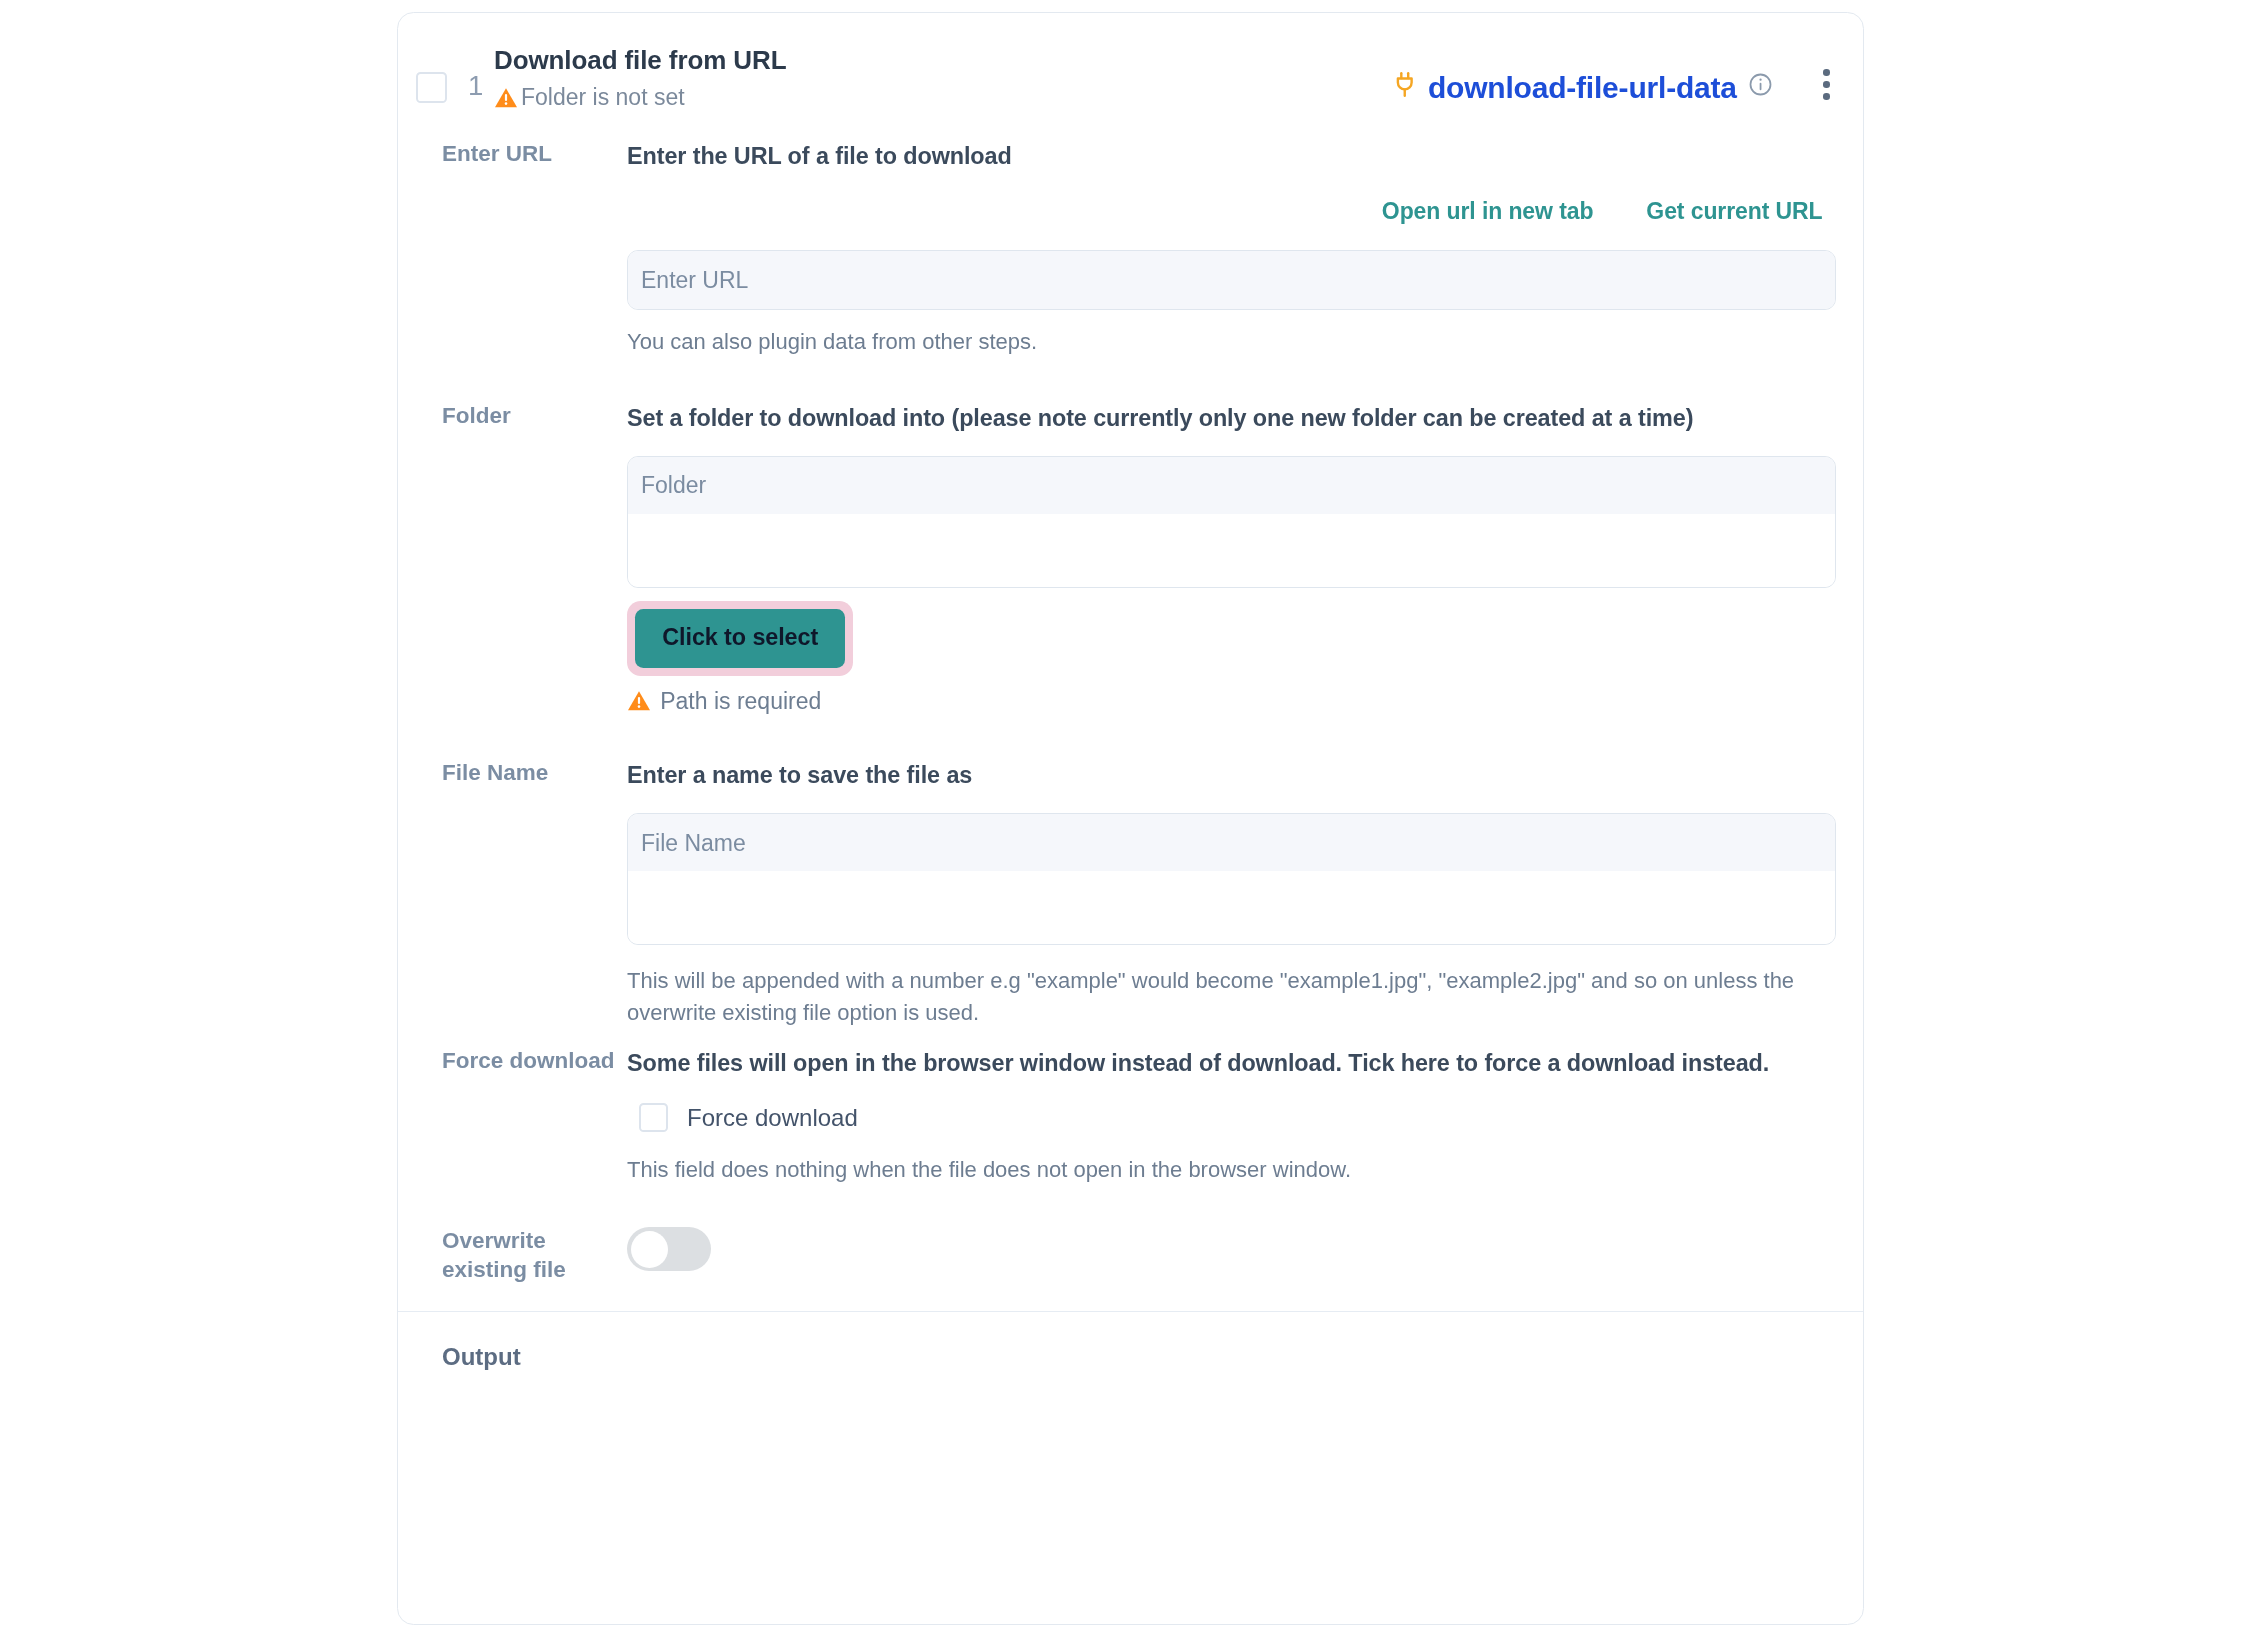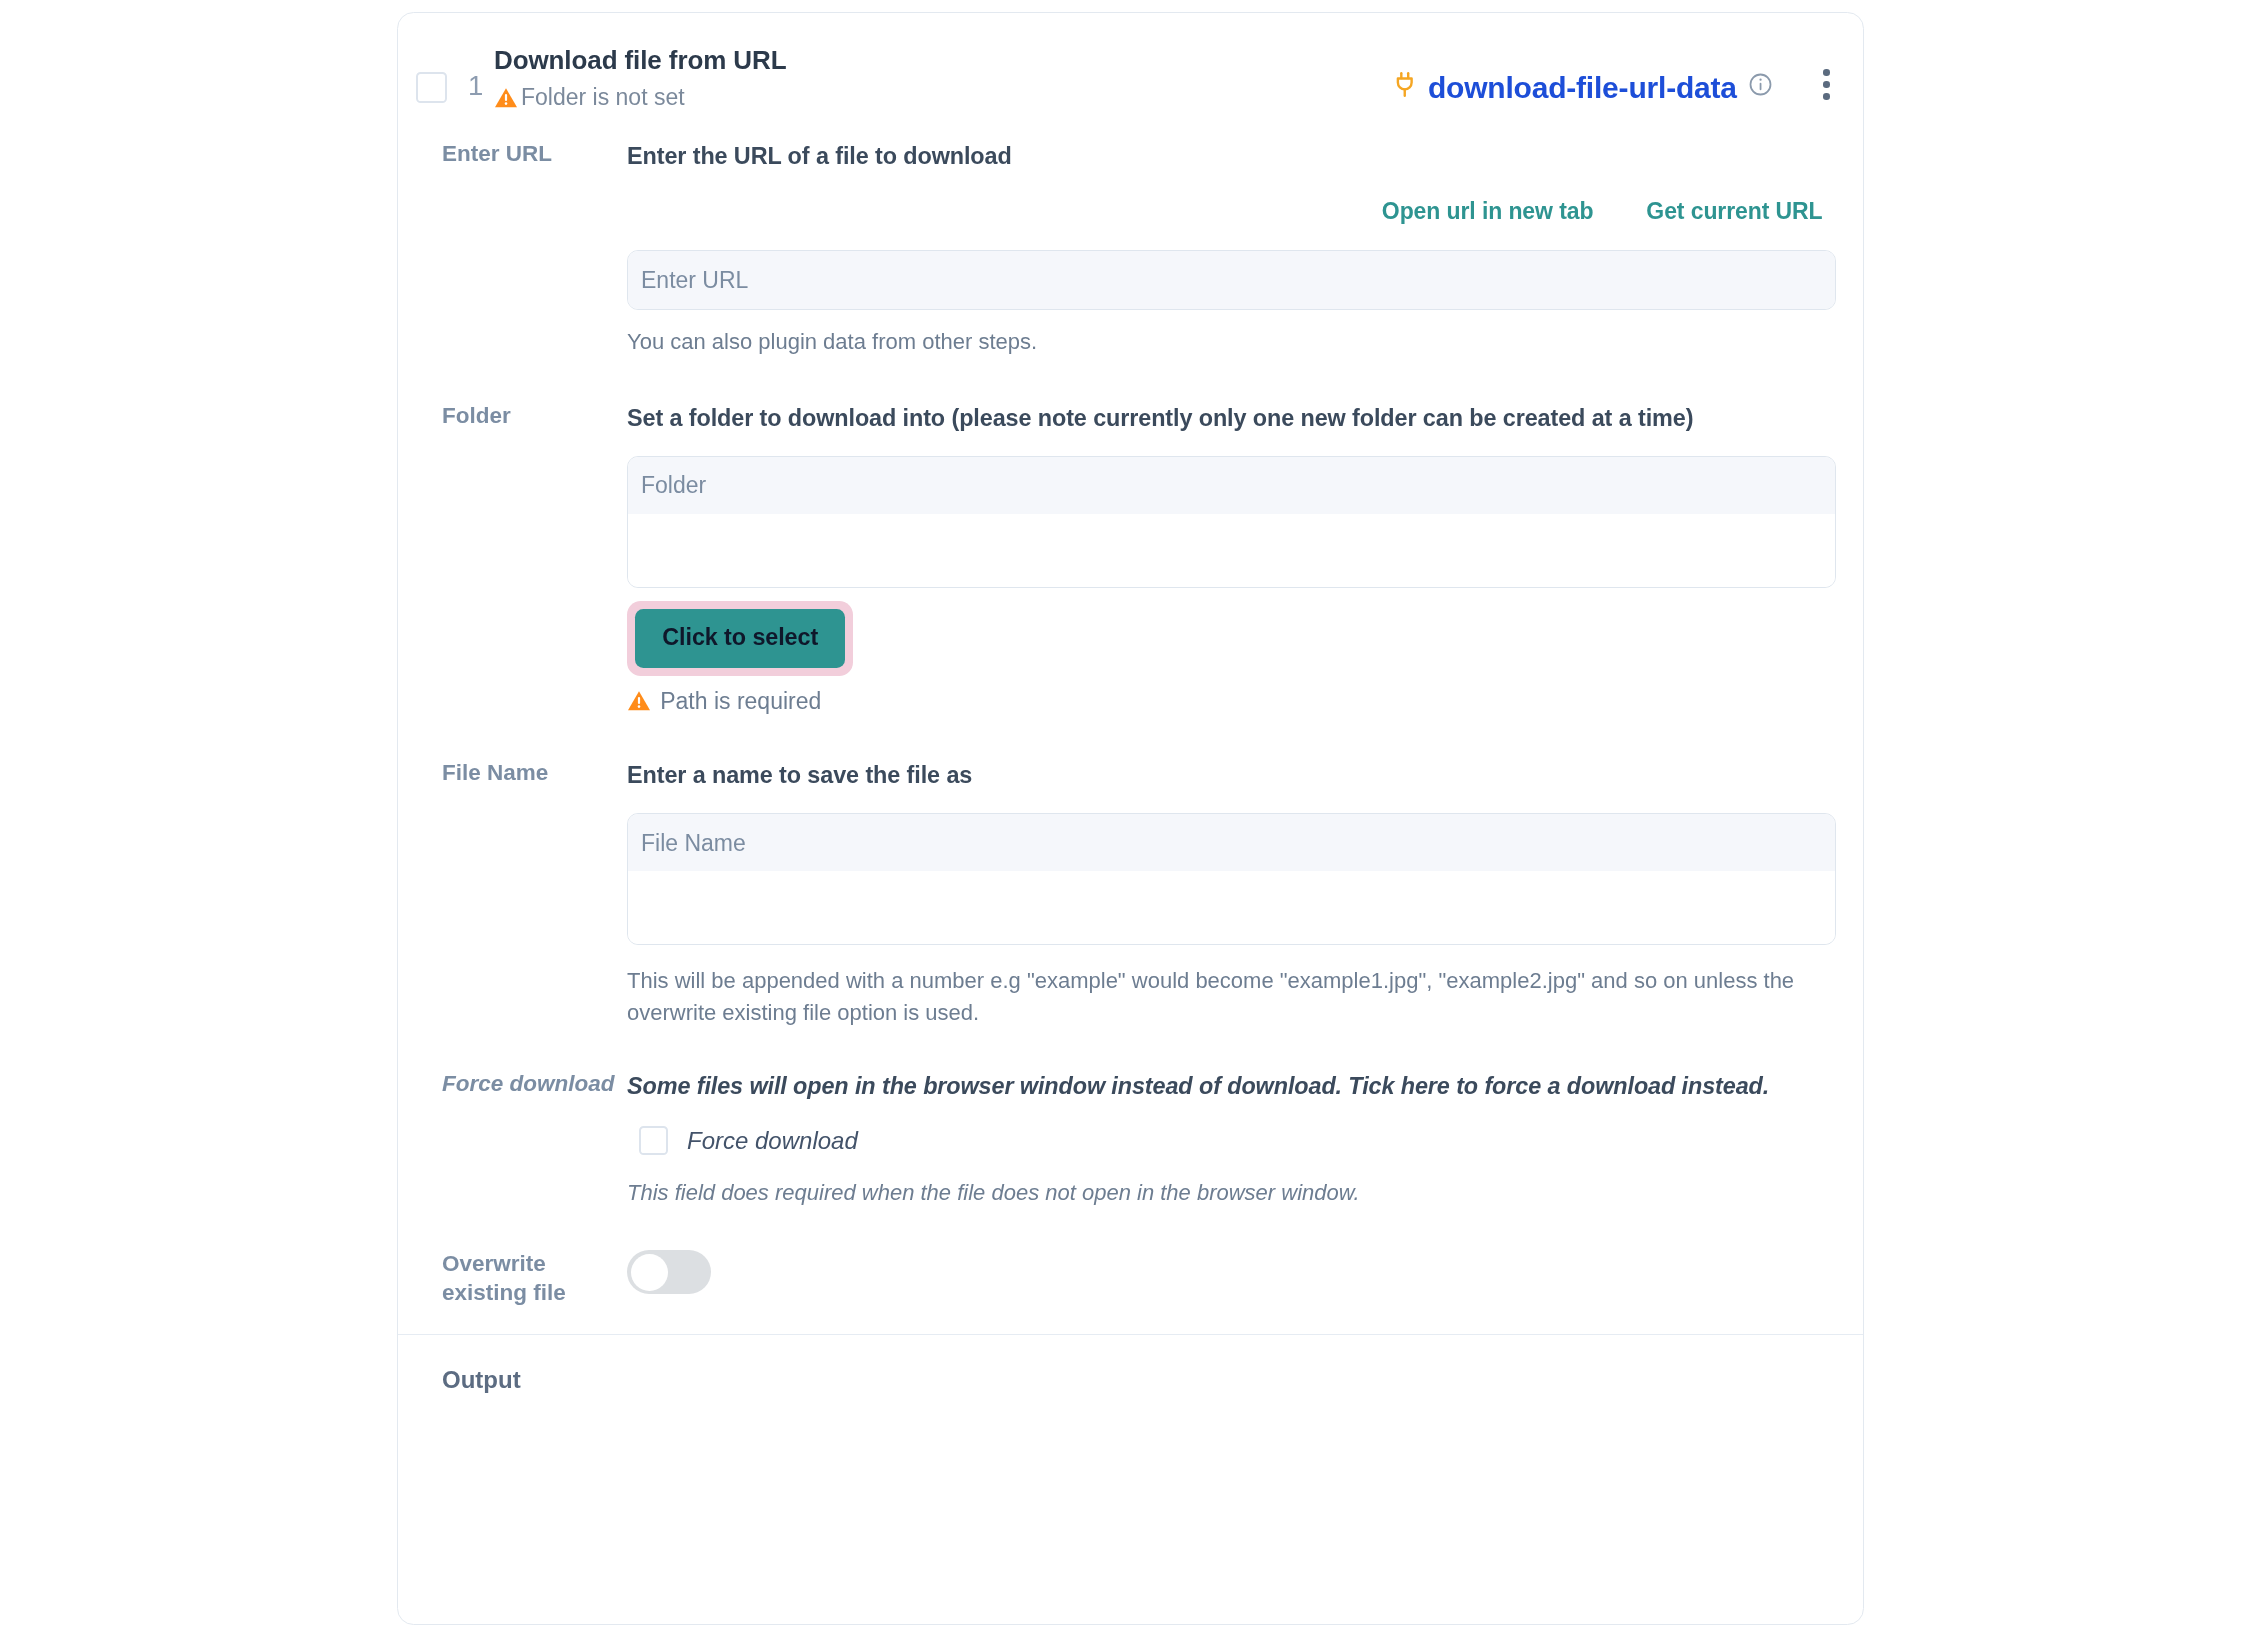--- a/index.html
+++ b/index.html
@@ -392,31 +392,31 @@
 
         <div class="field" style="margin-top:22px;">
           <div class="field-head">File Name</div>
           <div class="field-value empty"></div>
         </div>
 
         <div class="row-help" style="margin-top:20px;">This will be appended with a number e.g "example" would become "example1.jpg", "example2.jpg" and so on unless the overwrite existing file option is used.</div>
       </div>
     </div>
 
-    <div class="row" style="margin-top:42px;font-style:italic;">
+    <div class="row" style="margin-top:19px;">
       <div class="row-label" style="top:0;">Force download</div>
       <div class="row-body">
         <div class="row-desc">Some files will open in the browser window instead of download. Tick here to force a download instead.</div>
 
         <div class="cbx-line" style="margin-top:24px; padding-left:12px;">
           <span class="cbx"></span>
           <span class="cbx-label">Force download</span>
         </div>
 
-        <div class="row-help" style="margin-top:22px;">This field does required when the file does not open in the browser window.</div>
+        <div class="row-help" style="margin-top:22px;">This field does nothing when the file does not open in the browser window.</div>
       </div>
     </div>
 
     <div class="row" style="margin-top:42px; padding-bottom:40px;">
       <div class="row-label" style="top:0;">Overwrite existing file</div>
       <div class="row-body">
         <div class="toggle">
           <span class="knob"></span>
         </div>
       </div>

